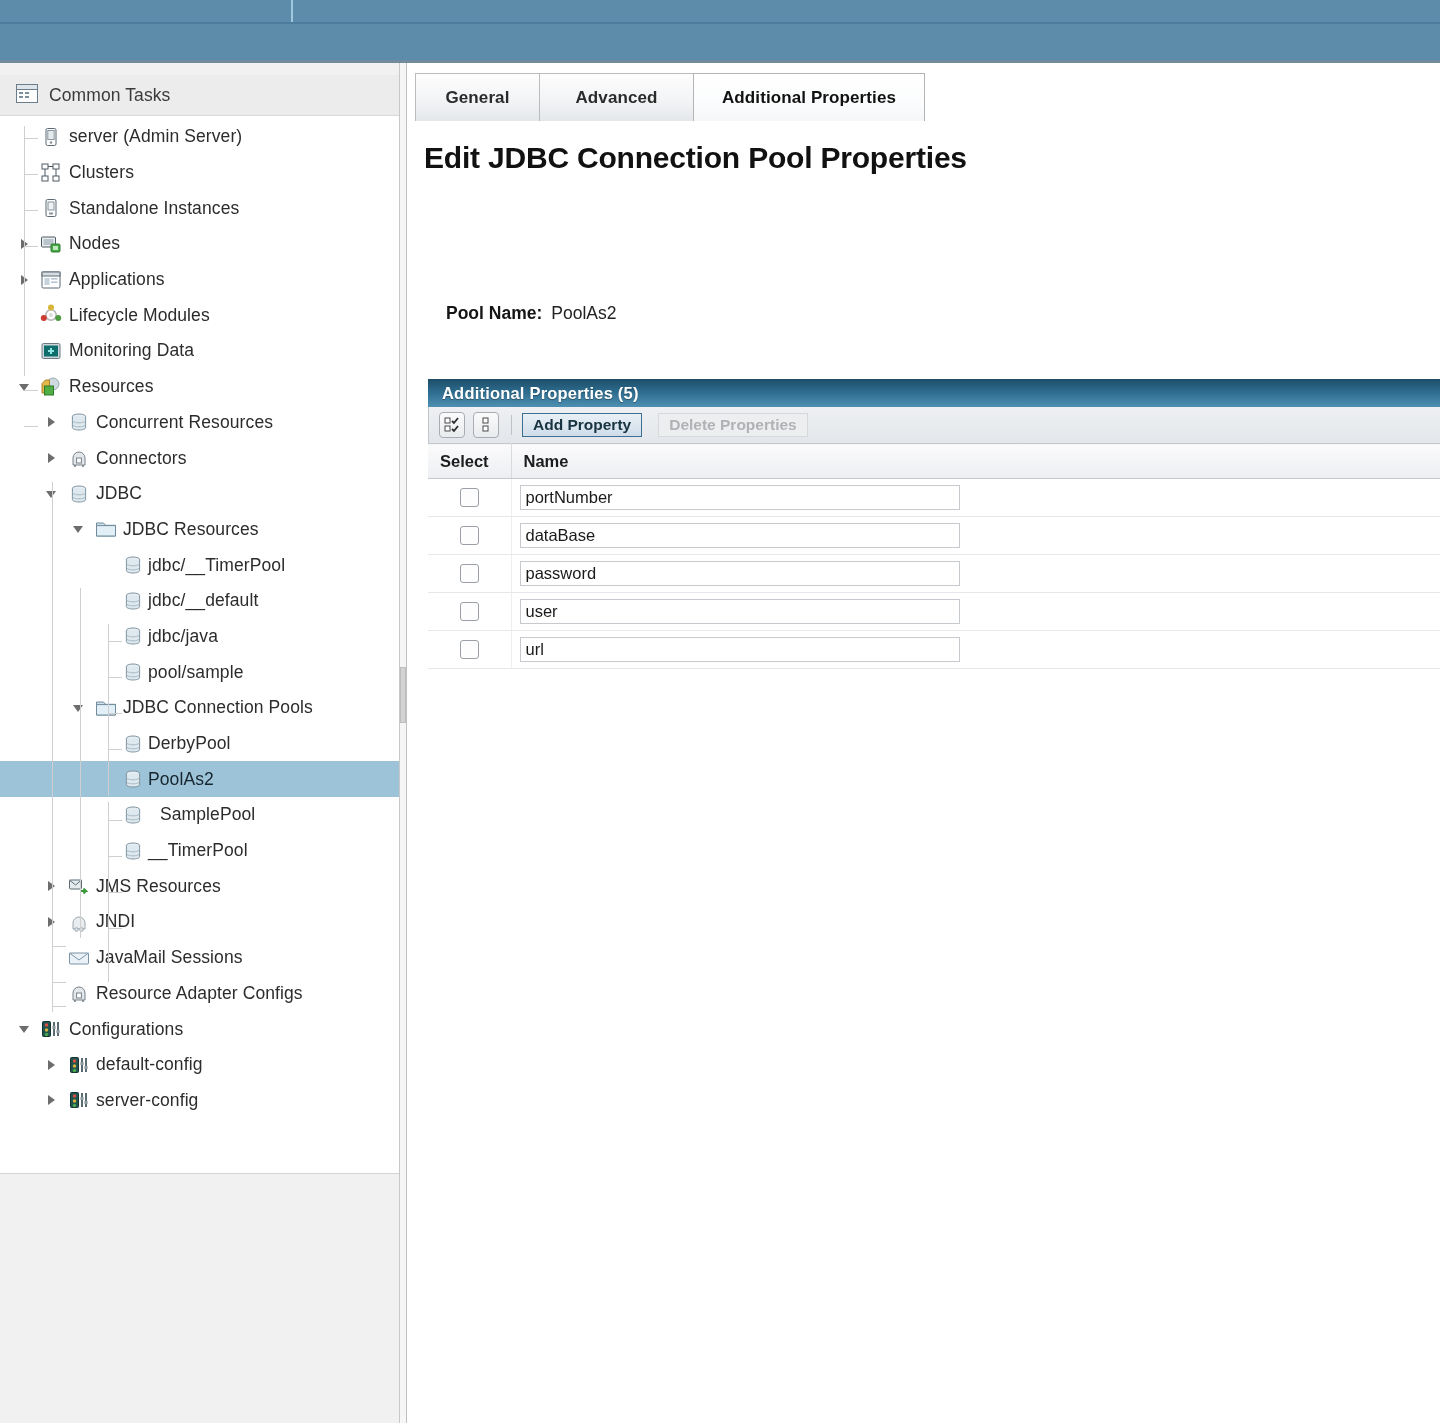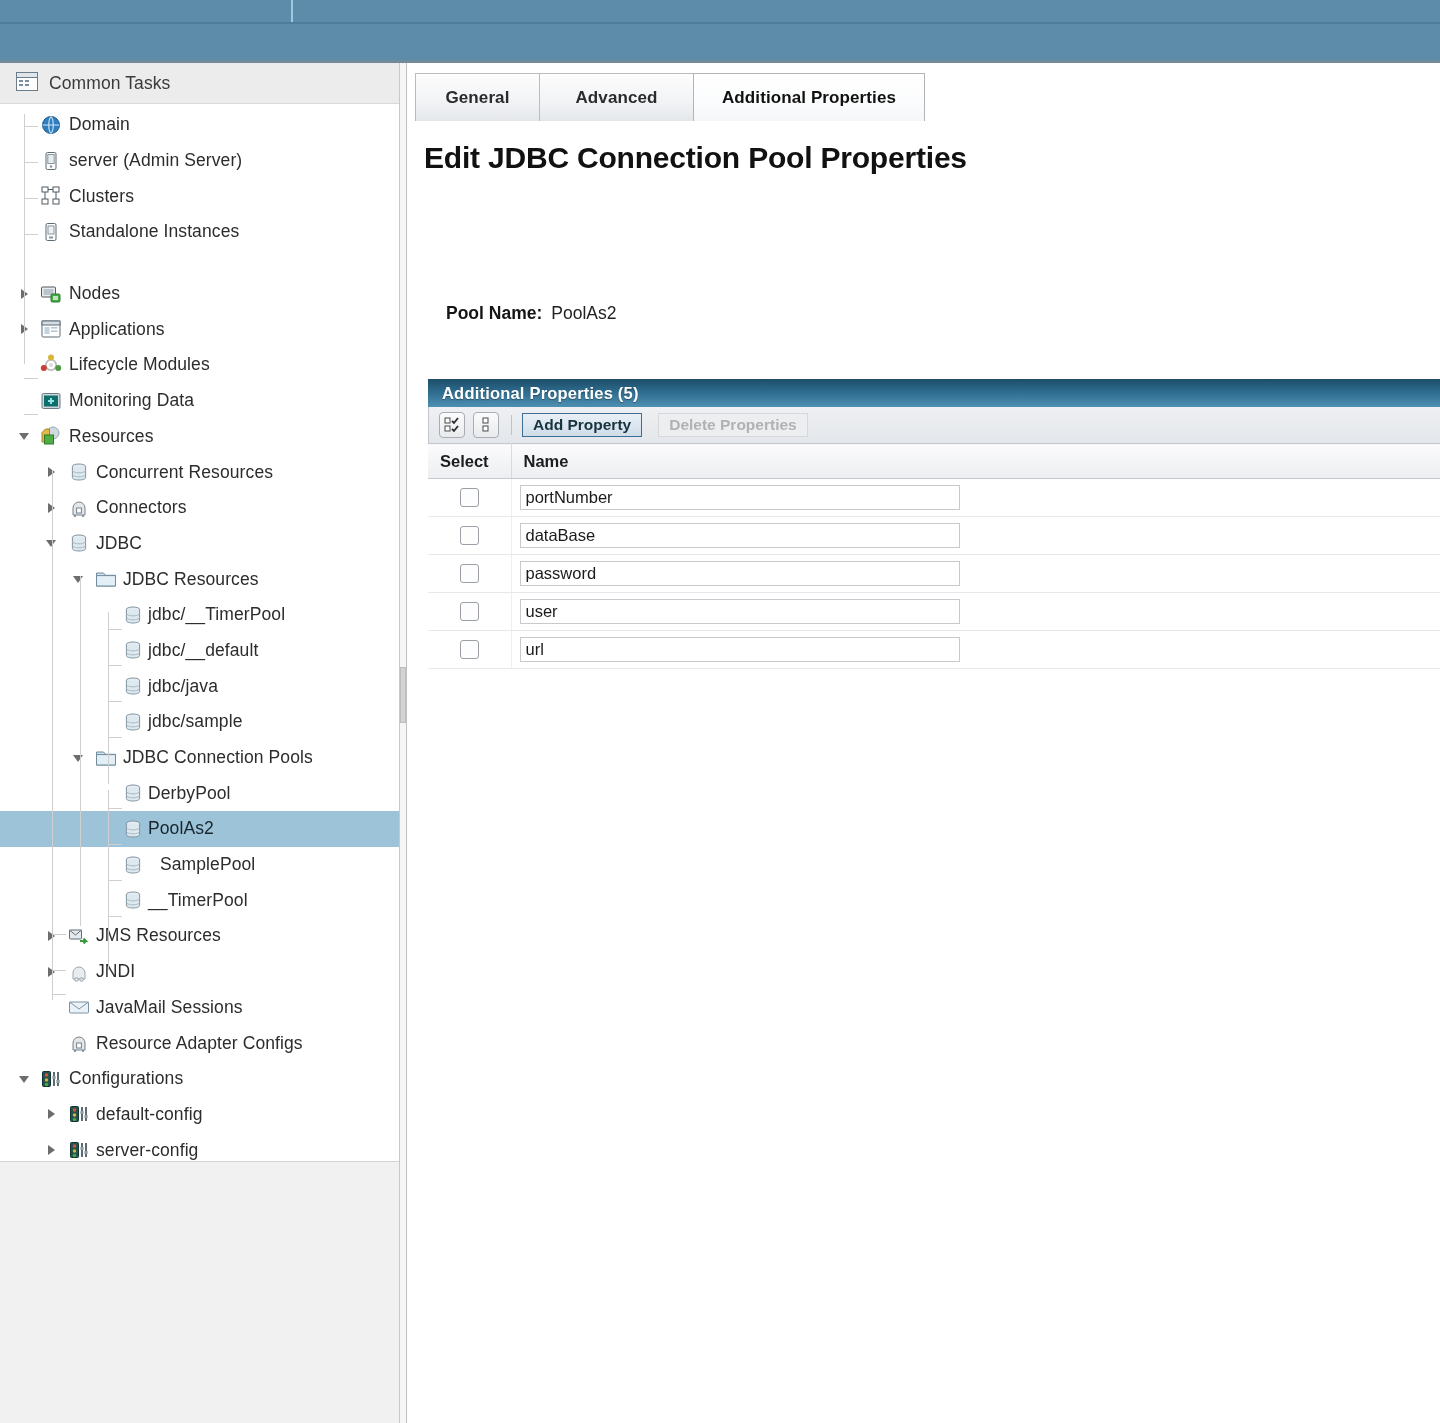--- a/index.html
+++ b/index.html
@@ -31,21 +31,21 @@
   }
 
   
   .sidebar{
     position:absolute;left:0;top:63px;width:401px;height:1360px;
     background:#f1f1f1;
     border-right:1px solid #b9b9b9;
     box-sizing:border-box;
   }
   .sidebar-inner{
-    position:absolute;left:0;top:0;width:400px;height:1098px;
+    position:absolute;left:0;top:12px;width:400px;height:1098px;
     background:#ffffff;
     border-bottom:1px solid #d4d4d4;
     overflow:hidden;
   }
   .ct-header{
     position:relative;height:40px;
     background:#ececec;
     border-bottom:1px solid #d9d9d9;
     display:flex;align-items:center;
     padding-left:16px;
@@ -253,27 +253,20 @@
             <rect x="3" y="12" width="4" height="2" fill="#7b8e9b"></rect>
             <rect x="9" y="12" width="4" height="2" fill="#7b8e9b"></rect>
           </svg>
         </span>
         <span class="label">Common Tasks</span>
       </div>
 
       <div class="tree" id="tree">
           <div class="node" style="height: 35.7px;">
             <span class="ico" style="left: 40px;"><svg width="22" height="22" viewBox="0 0 22 22">
-                <circle cx="11" cy="11" r="8.5" fill="#2f7fc0" stroke="#1d5c90"></circle>
-                <path d="M2.5 11h17M11 2.5c3 3.5 3 13.5 0 17M11 2.5c-3 3.5-3 13.5 0 17" stroke="#cfe6f7" fill="none" stroke-width="1.1"></path>
-              </svg></span>
-            <span class="txt" style="left: 69px;">Domain</span>
-          </div>
-          <div class="node" style="height: 35.7px;">
-            <span class="ico" style="left: 40px;"><svg width="22" height="22" viewBox="0 0 22 22">
                 <rect x="6" y="2.5" width="10" height="17" rx="1.5" fill="#fdfdfd" stroke="#5d6b75"></rect>
                 <rect x="7.8" y="4.5" width="6.4" height="9" fill="#e6ebee" stroke="#8a979f"></rect>
                 <circle cx="11" cy="16.5" r="1.3" fill="#8a979f"></circle>
               </svg></span>
             <span class="txt" style="left: 69px;">server (Admin Server)</span>
           </div>
           <div class="node" style="height: 35.7px;">
             <span class="ico" style="left: 40px;"><svg width="22" height="22" viewBox="0 0 22 22">
                 <rect x="2" y="2" width="6" height="5" fill="#fff" stroke="#4f5b63"></rect>
                 <rect x="13" y="2" width="6" height="5" fill="#fff" stroke="#4f5b63"></rect>
@@ -284,21 +277,21 @@
             <span class="txt" style="left: 69px;">Clusters</span>
           </div>
           <div class="node" style="height: 35.7px;">
             <span class="ico" style="left: 40px;"><svg width="22" height="22" viewBox="0 0 22 22">
                 <rect x="6" y="2.5" width="10" height="17" rx="1.5" fill="#fdfdfd" stroke="#5d6b75"></rect>
                 <rect x="8" y="5" width="6" height="8" fill="#eef1f3" stroke="#8a979f"></rect>
                 <rect x="9" y="15.5" width="4" height="2" fill="#8a979f"></rect>
               </svg></span>
             <span class="txt" style="left: 69px;">Standalone Instances</span>
           </div>
-          <div class="node" style="height: 35.7px; margin-top: 26px;">
+          <div class="node" style="height: 35.7px;">
             <span class="twisty closed" style="left: 18px;">
               <i></i>
             </span>
             <span class="ico" style="left: 40px;"><svg width="22" height="22" viewBox="0 0 22 22">
                 <rect x="1.5" y="4" width="14" height="10" rx="1" fill="#e9edf0" stroke="#4f5b63"></rect>
                 <rect x="3.5" y="6" width="10" height="6" fill="#b9c4cb"></rect>
                 <rect x="11" y="11" width="9" height="8" rx="1.2" fill="#49a84a" stroke="#2c7a2d"></rect>
                 <rect x="13" y="13" width="5" height="4" fill="#bde8be"></rect>
               </svg></span>
             <span class="txt" style="left: 69px;">Nodes</span>
@@ -411,21 +404,21 @@
                 <path d="M4.4 9.4c0 1.33 2.95 2.4 6.6 2.4s6.6-1.07 6.6-2.4M4.4 13.4c0 1.33 2.95 2.4 6.6 2.4s6.6-1.07 6.6-2.4" fill="none" stroke="#a7b8c2"></path>
               </svg></span>
             <span class="txt" style="left: 148px;">jdbc/java</span>
           </div>
           <div class="node" style="height: 35.7px;">
             <span class="ico" style="left: 122px;"><svg width="22" height="22" viewBox="0 0 22 22">
                 <ellipse cx="11" cy="5.4" rx="6.6" ry="2.4" fill="#e6eef3" stroke="#7f929e"></ellipse>
                 <path d="M4.4 5.4v11.2c0 1.33 2.95 2.4 6.6 2.4s6.6-1.07 6.6-2.4V5.4" fill="#dde8ef" stroke="#7f929e"></path>
                 <path d="M4.4 9.4c0 1.33 2.95 2.4 6.6 2.4s6.6-1.07 6.6-2.4M4.4 13.4c0 1.33 2.95 2.4 6.6 2.4s6.6-1.07 6.6-2.4" fill="none" stroke="#a7b8c2"></path>
               </svg></span>
-            <span class="txt" style="left: 148px;">jdbc/sample</span>
+            <span class="txt" style="left: 148px;">pool/sample</span>
           </div>
           <div class="node" style="height: 35.7px;">
             <span class="twisty open" style="left: 72px;">
               <i></i>
             </span>
             <span class="ico" style="left: 95px;"><svg width="22" height="22" viewBox="0 0 22 22">
                 <path d="M1.5 5h7l2 2.3h10V18h-19z" fill="#cfe0ea" stroke="#6f8b9c"></path>
                 <path d="M1.5 7.6h19V18h-19z" fill="#e3eff6" stroke="#6f8b9c"></path>
               </svg></span>
             <span class="txt" style="left: 123px;">JDBC Connection Pools</span>

